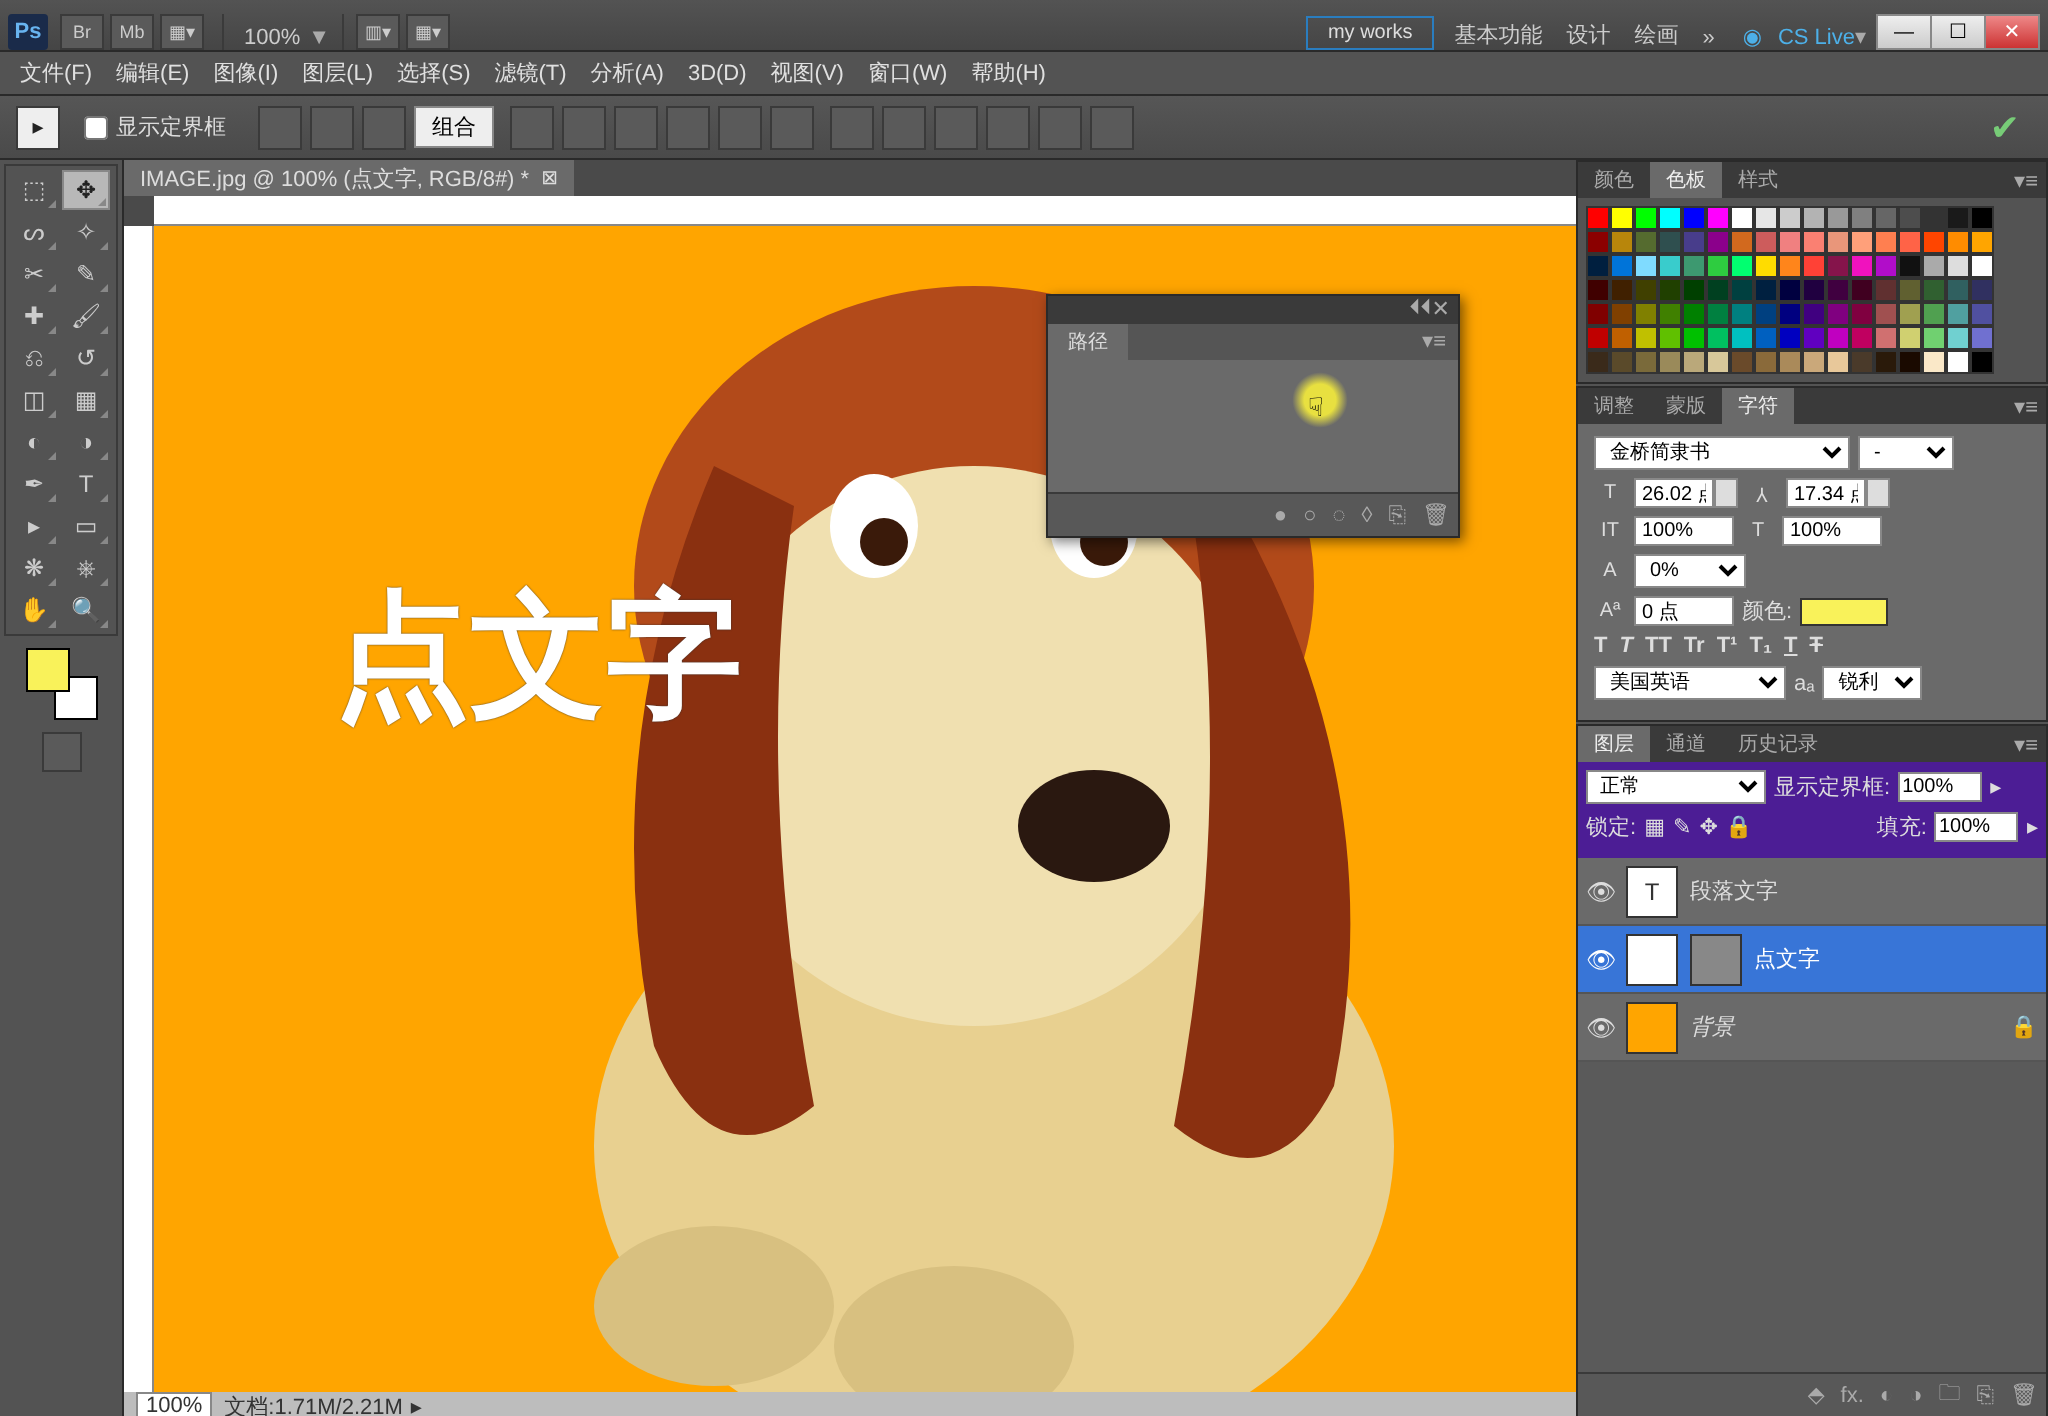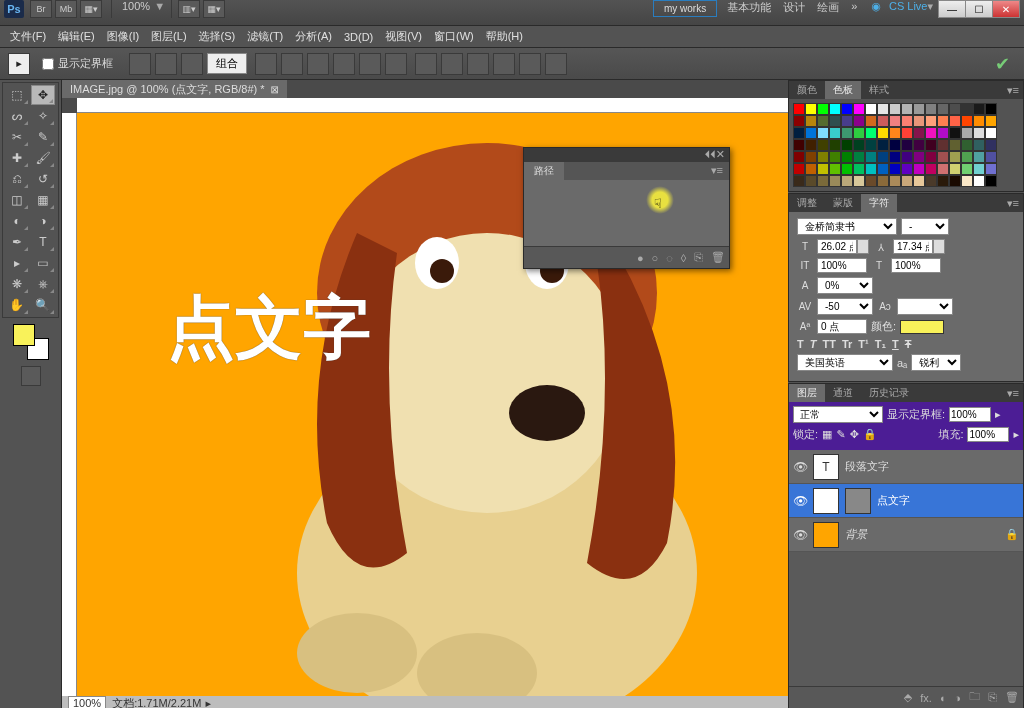--- a/index.html
+++ b/index.html
@@ -1,17 +1,17 @@
 <!DOCTYPE html>
 <html><head>
 <meta charset="utf-8">
 <style>
 * { margin:0; padding:0; box-sizing:border-box; font-family:"Microsoft YaHei",sans-serif; font-size:11px; }
 body { background:#535353; width:1024px; height:708px; overflow:hidden; position:relative; }
-.titlebar { height:26px; background:linear-gradient(#535353,#454545); display:flex; align-items:flex-start; padding:0 4px; border-bottom:1px solid #2a2a2a;}
+.titlebar { height:26px; background:linear-gradient(#535353,#454545); display:flex; align-items:flex-end; padding:0 4px; border-bottom:1px solid #2a2a2a;}
 .titlebar .ps { width:20px; height:18px; background:#1a2b4a; color:#68b4f0; display:flex; align-items:center; justify-content:center; font-weight:bold; font-size:11px; border-radius:2px; margin-right:6px;}
 .titlebar .tbtn { width:22px; height:18px; background:#5a5a5a; border:1px solid #3a3a3a; margin-right:3px; display:flex; align-items:center; justify-content:center; color:#ccc; font-size:9px;}
 .titlebar .drop { color:#ccc; margin:0 4px; }
 .titlebar .sep { width:1px; height:18px; background:#3a3a3a; margin:0 6px;}
 .titlebar .spacer { flex:1; }
 .titlebar .ws-btn { padding:2px 10px; border:1px solid #2a7dbf; color:#ddd; margin-right:4px; font-size:10px;}
 .titlebar .ws-link { color:#ccc; margin:0 6px; font-size:11px;}
 .titlebar .cslive { color:#4db0e8; margin-left:8px;}
 .winbtns { display:flex; margin-left:6px;}
 .winbtns .wb { width:28px; height:18px; border:1px solid #888; background:linear-gradient(#eee,#ccc); margin-left:-1px; display:flex; align-items:center; justify-content:center; font-size:10px;}
@@ -378,21 +378,21 @@
 
     <div class="panel">
       <div class="tabs">
         <div class="tab">调整</div>
         <div class="tab">蒙版</div>
         <div class="tab active">字符</div>
         <div class="menu">▾≡</div>
       </div>
       <div class="char-panel">
         <div class="char-row">
-          <select style="width:100px"><option>金桥简隶书</option></select>
+          <select style="width:128px"><option>金桥简隶书</option></select>
           <select style="width:48px"><option>-</option></select>
         </div>
         <div class="char-row">
           <span class="lbl">T</span>
           <div class="num-in">
               <input value="26.02 点" style="">
               <div class="spin">▴▾</div>
             </div>
           <span class="lbl">⅄</span>
           <div class="num-in">
@@ -402,26 +402,20 @@
         </div>
         <div class="char-row">
           <span class="lbl">IT</span>
           <input style="width: 50px;" value="100%">
           <span class="lbl">T</span>
           <input style="width: 50px;" value="100%">
         </div>
         <div class="char-row">
           <span class="lbl">A</span>
           <select style="width:56px"><option>0%</option></select>
-        </div>
-        <div class="char-row">
-          <span class="lbl">AV</span>
-          <select style="width:56px"><option>-50</option></select>
-          <span class="lbl">Aↄ</span>
-          <select style="width:56px"><option></option></select>
         </div>
         <div class="char-row">
           <span class="lbl">Aª</span>
           <input style="width: 50px;" value="0 点">
           <span>颜色:</span>
           <div class="colorbox"></div>
         </div>
         <div class="type-btns">
           <span class="tb">T</span>
           <span class="tb" style="font-style:italic">T</span>

